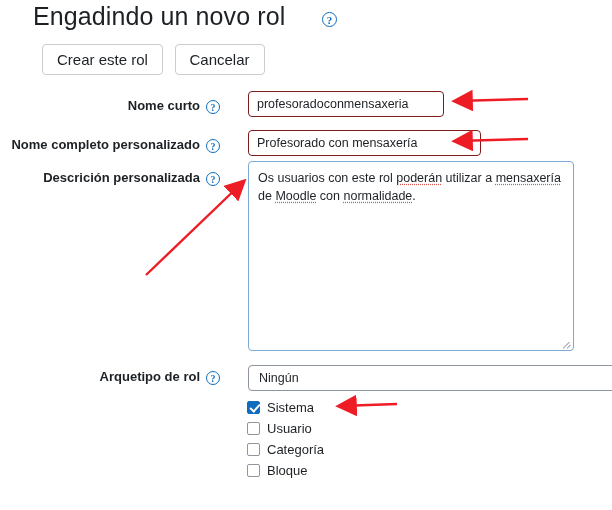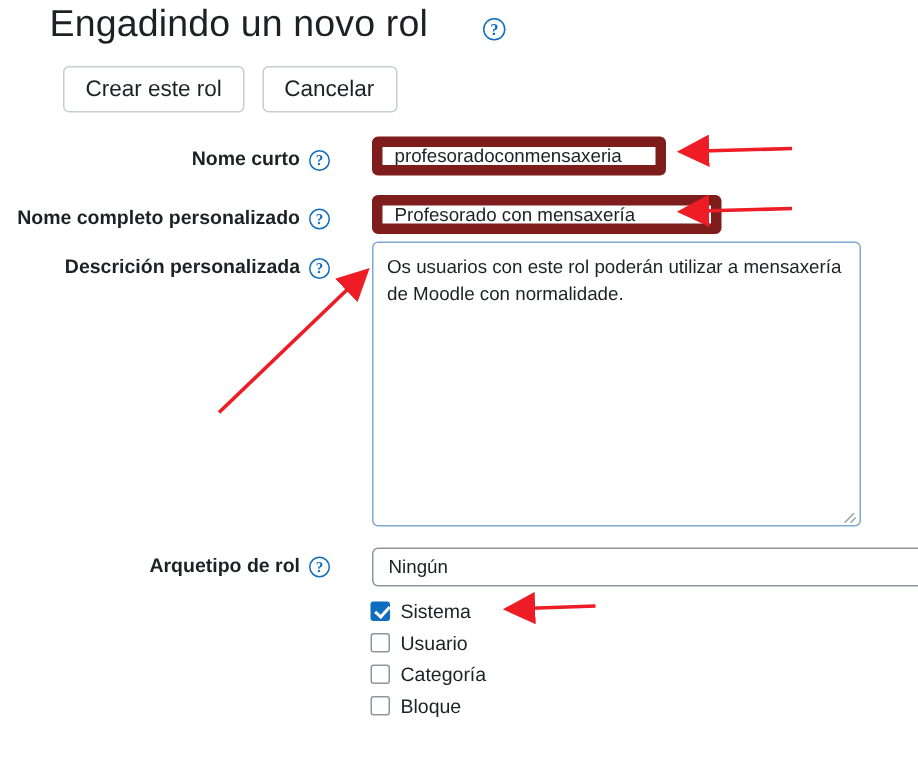--- a/index.html
+++ b/index.html
@@ -80,21 +80,21 @@
     font-size: 13px;
     color: #1d2125;
     line-height: 16px;
   }
   .label-inline-help {
     margin-left: 6px;
   }
   .text-input {
     position: absolute;
     box-sizing: border-box;
-    border: 7px solid #7f1d1d;
+    border: 1px solid #7f1d1d;
     border-radius: 4px;
     background: #fff;
     font-family: "Liberation Sans", sans-serif;
     font-size: 12.5px;
     color: #1d2125;
     padding: 4px 8px;
     outline: none;
   }
 
   #shortname-input {
@@ -134,20 +134,21 @@
     width: 10px;
     height: 10px;
   }
   .desc-resize i {
     position: absolute;
     background: #9aa0a6;
     height: 1px;
     transform-origin: left center;
   }
   .underline-red {
+    text-decoration: underline;
     text-decoration-style: dotted;
     text-decoration-color: #d9534f;
     text-underline-offset: 2px;
     margin-top: 20px;
   }
   .select-box {
     position: absolute;
     left: 248px;
     top: 365px;
     width: 408px;

